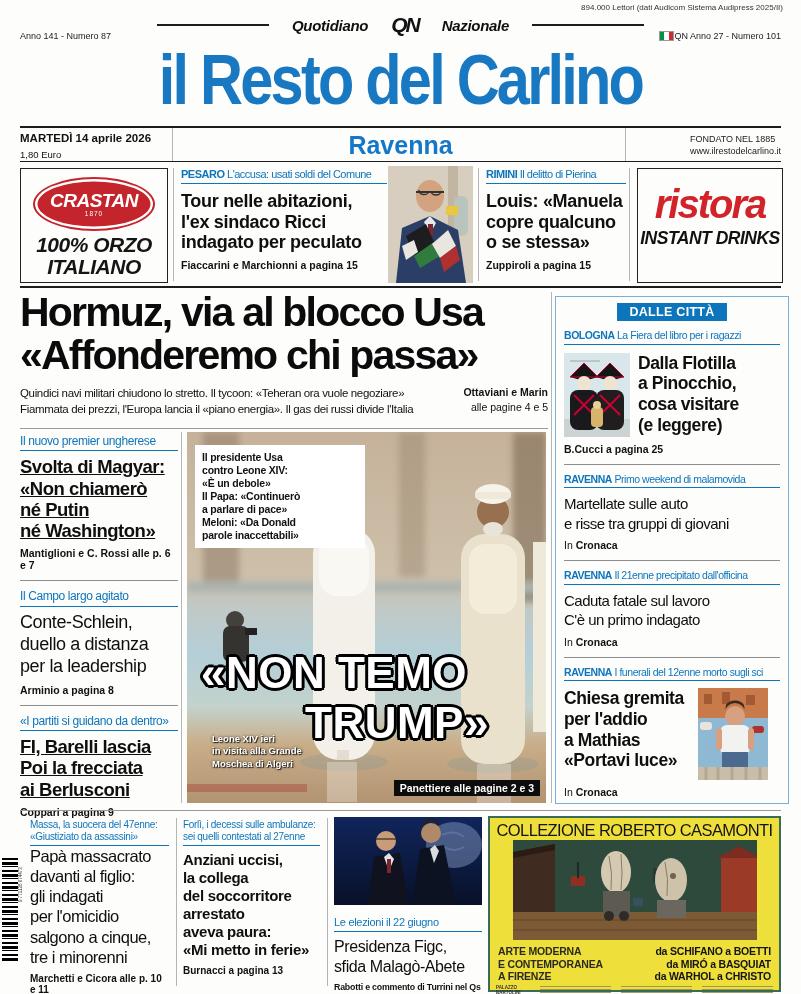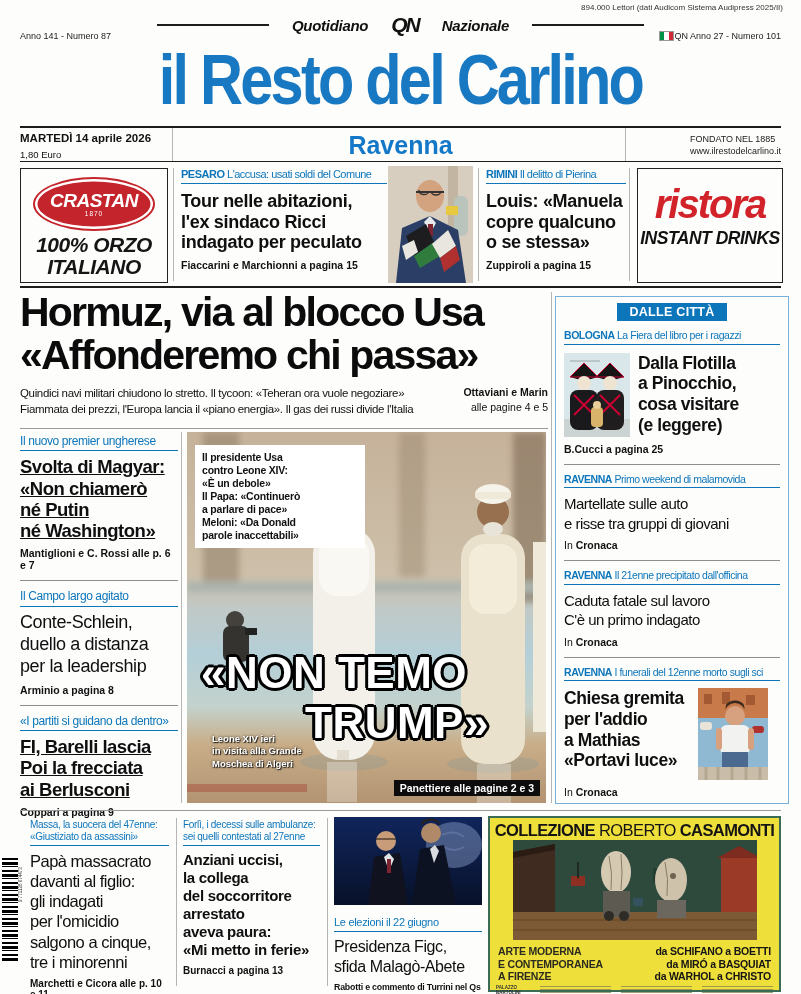--- a/index.html
+++ b/index.html
@@ -99,34 +99,34 @@
   .c-by{margin-top:6px;}
   .c-div{height:1px;background:#8d8d8d;margin:9px 0 2px;}
   .mathias-row{display:flex;gap:6px;margin-top:7px;}
 
   
   .barcode{left:2px;top:858px;width:16px;height:104px;
     background:repeating-linear-gradient(180deg,#000 0 2px,#fff 2px 4px,#000 4px 7px,#fff 7px 8px,#000 8px 9px,#fff 9px 12px);}
   .barcode-num{left:18px;top:902px;font-size:4.5px;color:#333;transform:rotate(-90deg);transform-origin:left top;}
   .b-col1{left:30px;top:819px;width:139px;}
   .b-kicker{font-size:10px;letter-spacing:-.3px;}
-  .b-hl-l{font-size:16.5px;font-weight:400;line-height:1.22;letter-spacing:-.5px;margin-top:5px;}
+  .b-hl-l{font-size:16.5px;font-weight:400;line-height:1.22;letter-spacing:-.5px;}
   .b-hl-b{font-size:15px;line-height:1.2;letter-spacing:-.3px;margin-top:5px;}
   .b-by{margin-top:6px;font-size:10px;}
   .b-col2{left:183px;top:819px;width:137px;}
   .b-col3{left:334px;top:817px;width:148px;}
   .figc-kicker{font-size:11px;letter-spacing:-.3px;margin-top:7px;}
   .figc-hl{font-size:16px;font-weight:400;line-height:1.22;letter-spacing:-.4px;margin-top:5px;}
   .figc-by{margin-top:6px;font-size:8.8px;letter-spacing:-.2px;}
 
   
   .cas-ad{left:488px;top:816px;width:293px;height:176px;background:#efdf3b;border:2px solid #3c6b55;
     box-sizing:border-box;text-align:center;}
   .cas-title{margin-top:3px;font-size:16.5px;letter-spacing:-.6px;color:#141414;}
-  .cas-title .bold{font-weight:700;}
+  .cas-title .bold{font-weight:400;}
   .cas-bottom{display:flex;justify-content:space-between;padding:1px 8px 0;text-align:left;}
   .cas-left{font-size:10.5px;font-weight:700;color:#2a2a20;line-height:1.2;letter-spacing:-.2px;}
   .cas-right{font-size:10.5px;font-weight:700;color:#141414;line-height:1.2;text-align:right;letter-spacing:-.2px;}
   .cas-fine{display:flex;gap:10px;align-items:flex-start;padding:2px 6px 0;}
   .cas-venue{font-size:4.5px;font-weight:700;color:#333;text-align:left;line-height:1.2;width:34px;}
   .fine-bar{height:8px;flex:1;background:repeating-linear-gradient(180deg,#8a8652 0 1px,transparent 1px 3px);opacity:.8;margin-top:1px;}
 </style>
 </head>
 <body>
 

